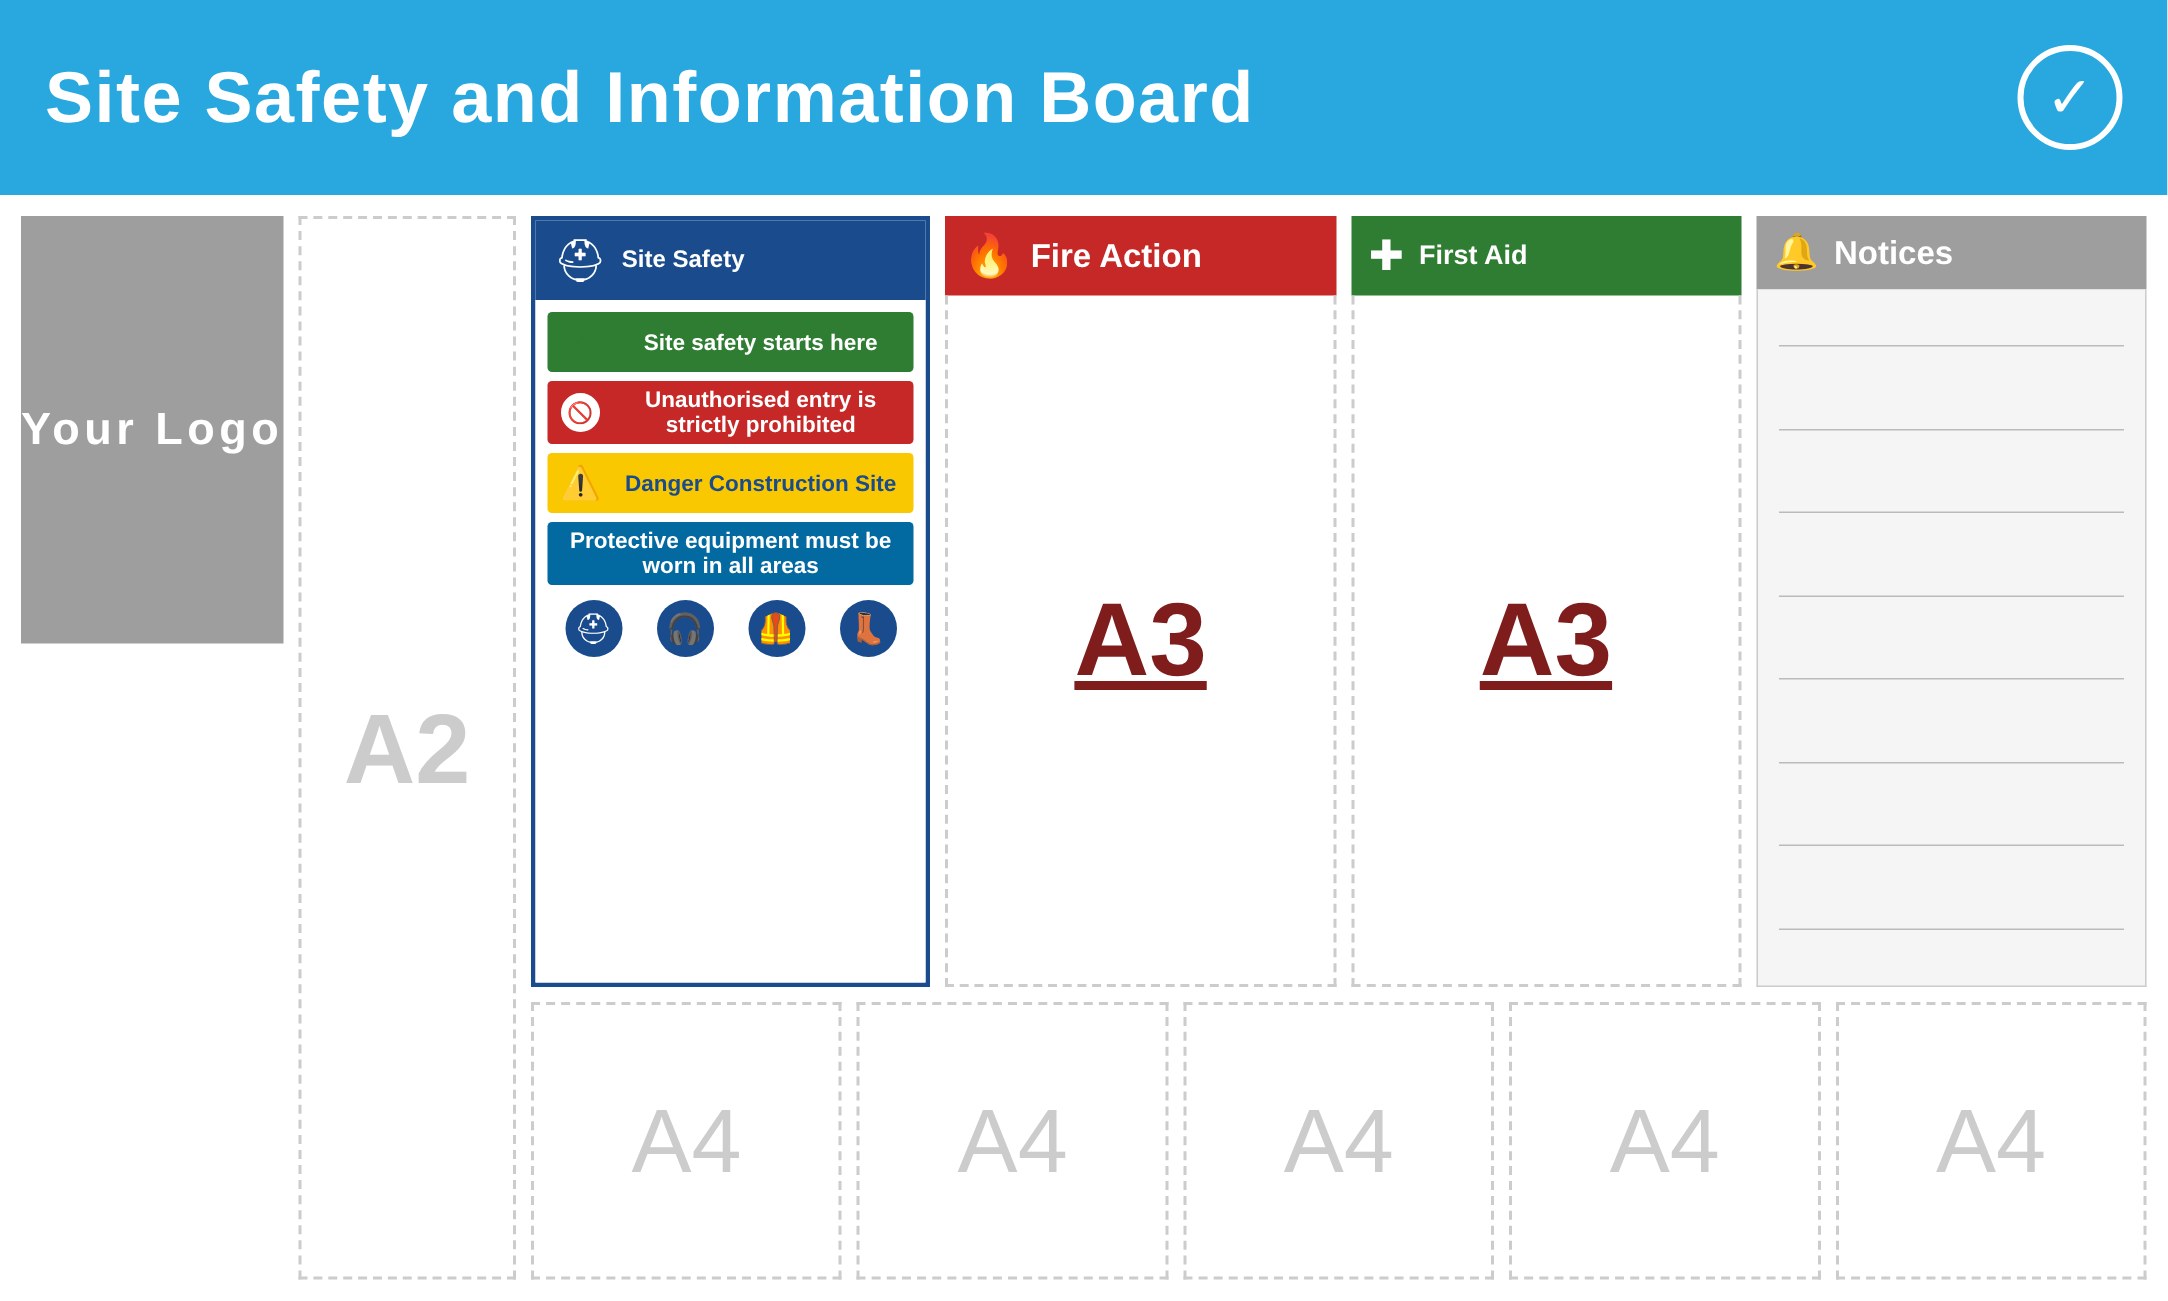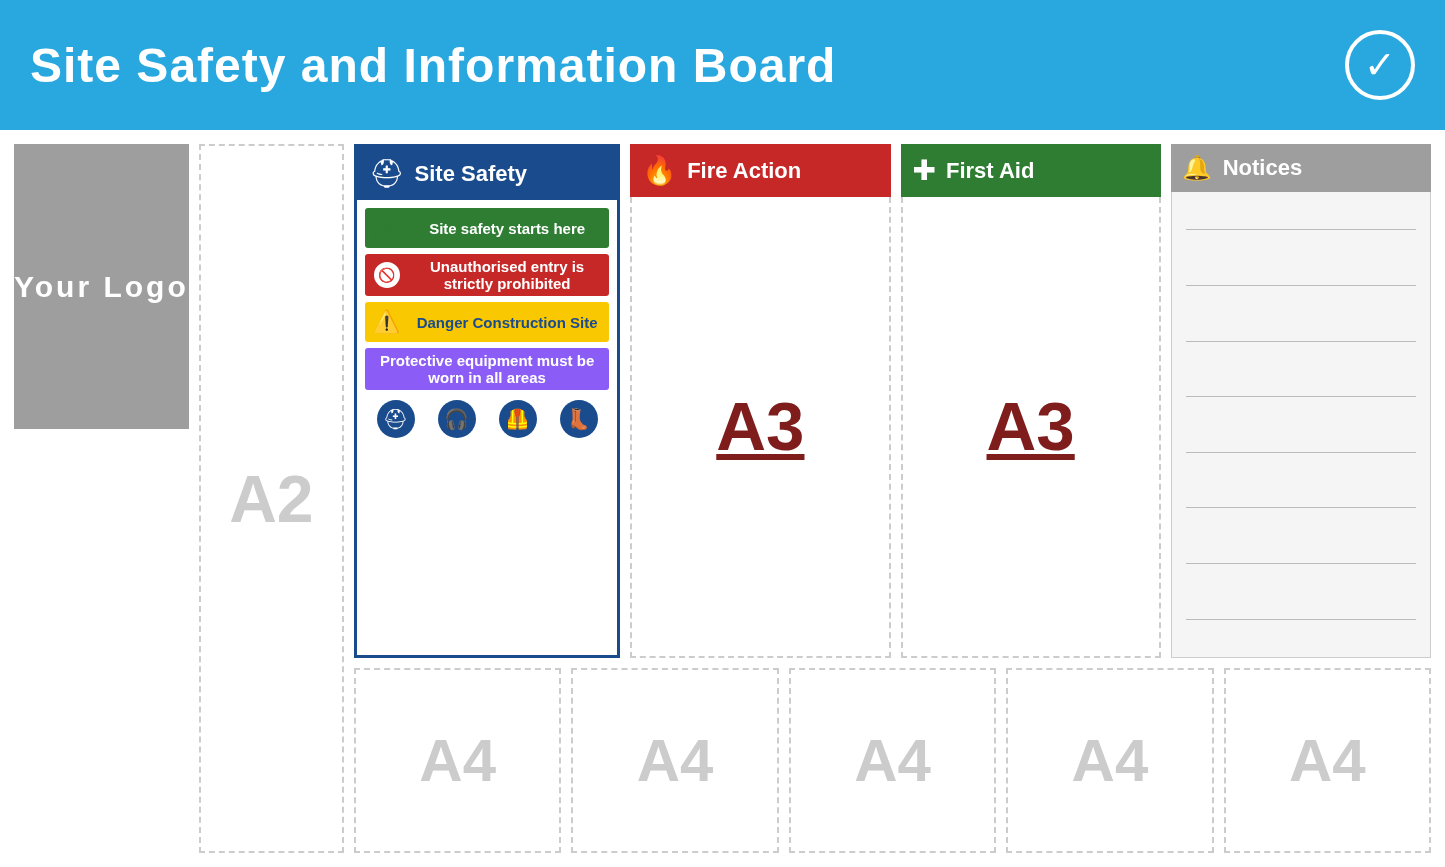--- a/index.html
+++ b/index.html
@@ -121,21 +121,21 @@
       align-items: center;
       gap: 10px;
       padding: 10px 12px;
     }
     .site-safety-header-icon {
       font-size: 28px;
       color: #fff;
     }
     .site-safety-header-text {
       color: #fff;
-      font-size: 22px;
+      font-size: 16px;
       font-weight: bold;
     }
     .site-safety-body {
       background: #fff;
       flex: 1;
       padding: 8px;
       display: flex;
       flex-direction: column;
       gap: 6px;
     }
@@ -151,21 +151,21 @@
     .safety-item-green {
       background: #2e7d32;
     }
     .safety-item-red {
       background: #c62828;
     }
     .safety-item-yellow {
       background: #f9c800;
     }
     .safety-item-blue {
-      background: #8b5cf6;
+      background: #0369a1;
     }
     .safety-item-text {
       font-size: 15px;
       font-weight: bold;
       text-align: center;
       flex: 1;
     }
     .text-white { color: #fff; }
     .text-dark { color: #1a4b8c; }
 
@@ -269,21 +269,21 @@
       align-items: center;
       gap: 10px;
       padding: 10px 12px;
     }
     .firstaid-header-icon {
       font-size: 28px;
       color: #fff;
     }
     .firstaid-header-text {
       color: #fff;
-      font-size: 22px;
+      font-size: 18px;
       font-weight: bold;
     }
     .firstaid-body {
       flex: 1;
       border: 2px dashed #ccc;
       border-top: none;
       display: flex;
       align-items: center;
       justify-content: center;
     }
@@ -336,21 +336,21 @@
     
     .a4-box {
       border: 2px dashed #ccc;
       flex: 1;
       display: flex;
       align-items: center;
       justify-content: center;
     }
     .a4-label {
       font-size: 60px;
-      font-weight: bold;
+      font-weight: normal;
       color: #ccc;
     }
   </style>
 </head>
 <body>
 
 <div class="header-bar">
   <span class="header-title">Site Safety and Information Board</span>
   <div class="header-check-icon">✓</div>
 </div>

